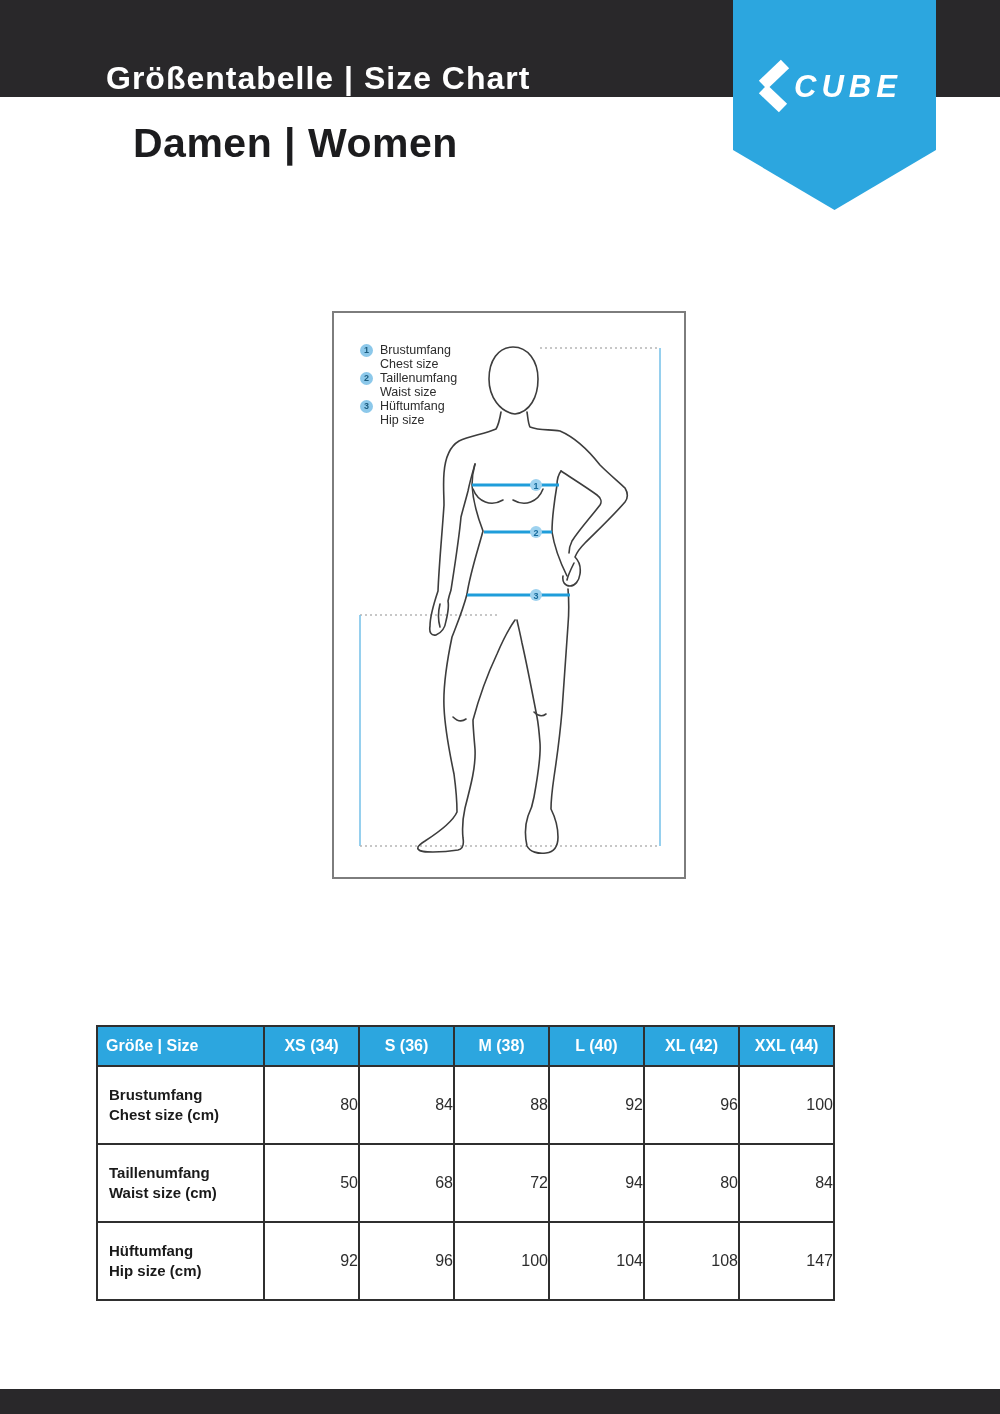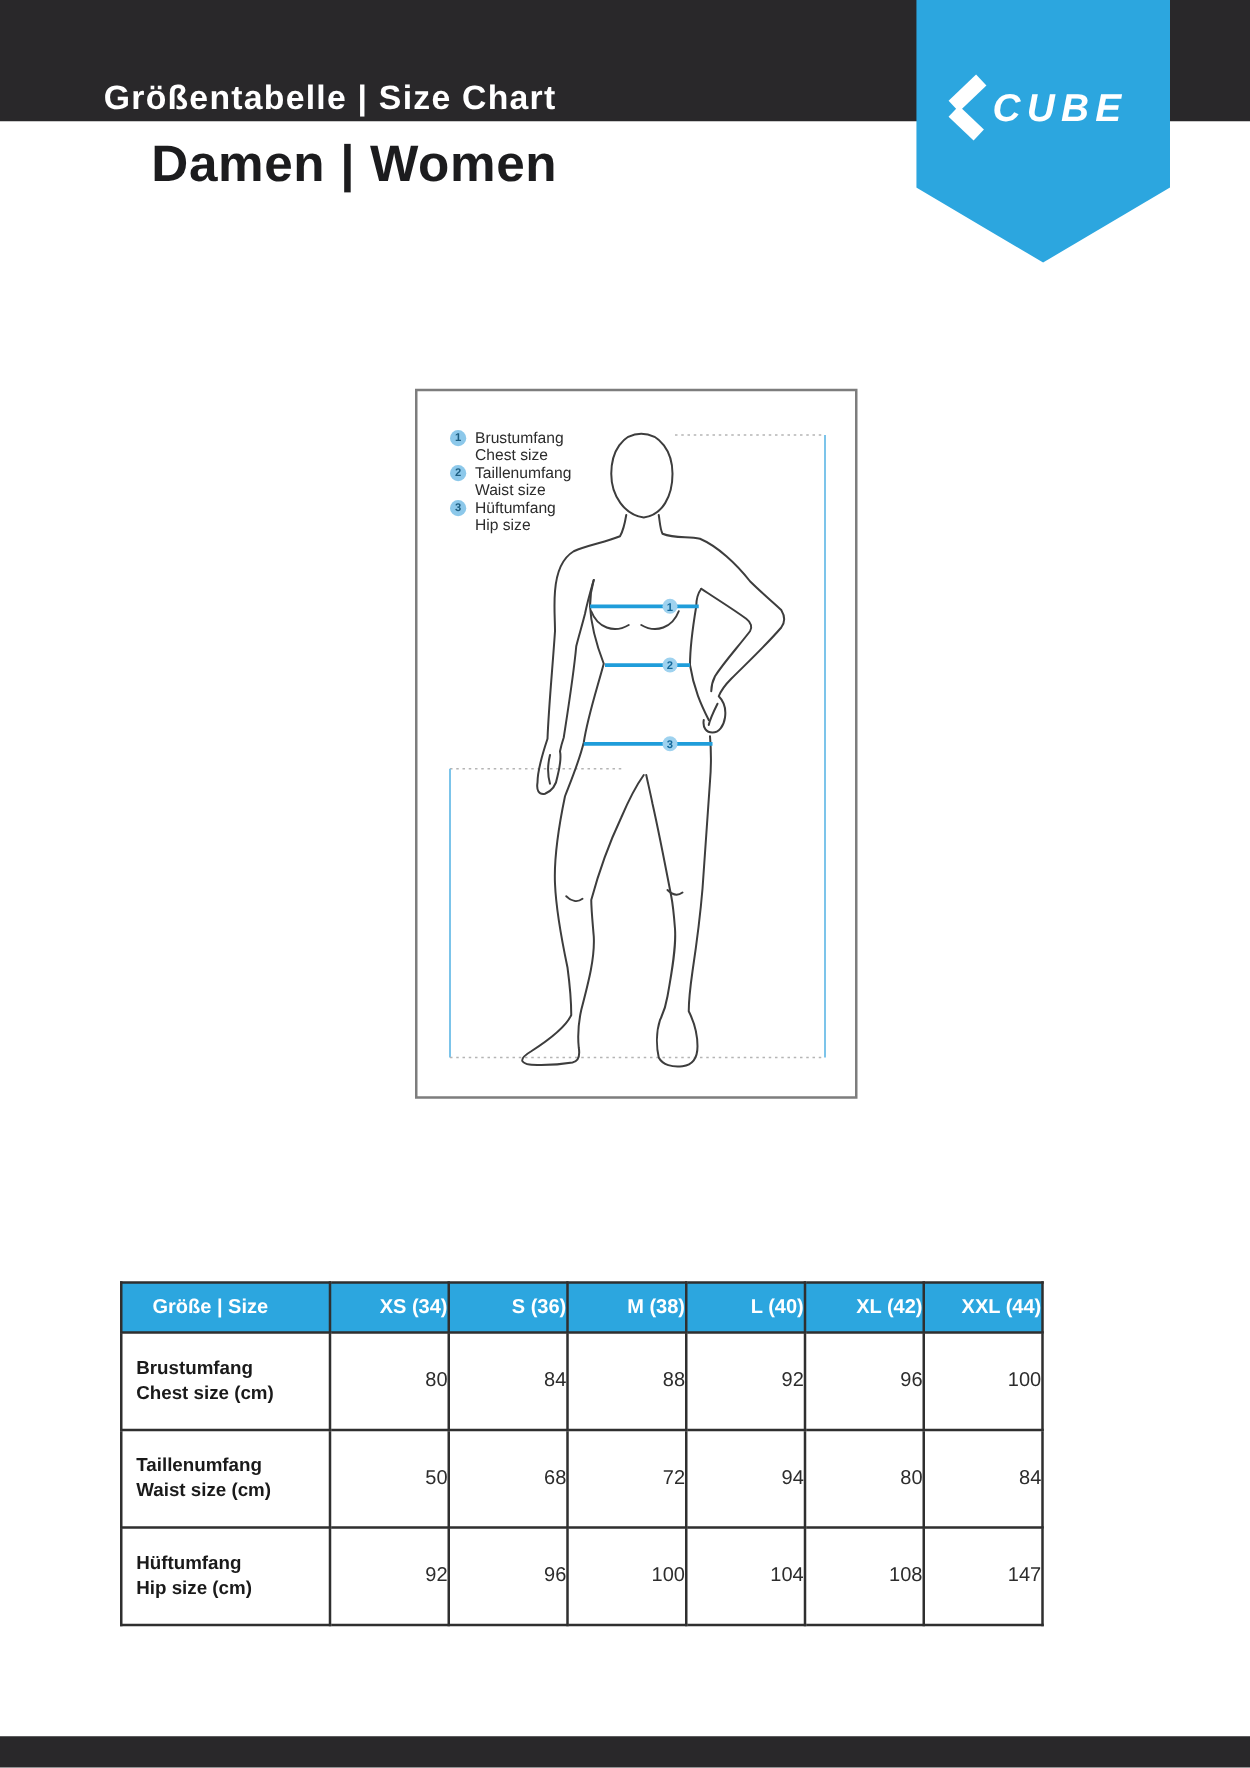--- a/index.html
+++ b/index.html
@@ -5,26 +5,26 @@
   html,body{margin:0;padding:0;}
   body{
     width:1000px;height:1414px;position:relative;background:#ffffff;
     font-family:"Liberation Sans", sans-serif;overflow:hidden;
   }
   .abs{position:absolute;}
   
   .top-band{left:0;top:0;width:1000px;height:97px;background:#29282a;}
   .bottom-band{left:0;top:1389px;width:1000px;height:25px;background:#29282a;}
   .title{
-    left:83px;top:62px;font-size:27px;line-height:33px;font-weight:bold;
+    left:106px;top:62px;font-size:32px;line-height:33px;font-weight:bold;
     color:#ffffff;letter-spacing:1px;white-space:nowrap;margin:0;
   }
   .subtitle{
     left:121px;top:111px;font-size:41px;line-height:40px;font-weight:bold;
-    color:#1c1c1e;letter-spacing:0.5px;white-space:nowrap;margin:0;
+    color:#1c1c1e;letter-spacing:0.5px;white-space:nowrap;margin:12px;
   }
   .ribbon{left:733px;top:0;width:187px;height:212px;}
   
   .diagram{
     left:332px;top:311px;width:350px;height:564px;
     border:2px solid #7d7d7d;background:#ffffff;
   }
   .figure-svg{position:absolute;left:0;top:0;}
   .legend{position:absolute;left:26px;top:30px;}
   .legend-item{display:flex;align-items:flex-start;}
@@ -35,23 +35,23 @@
   }
   .legend-text{font-size:12.5px;line-height:14px;color:#2c2c2c;}
   
   .size-table{
     left:96px;top:1025px;width:737px;border-collapse:collapse;table-layout:fixed;
     border:2px solid #2f2f2f;
   }
   .size-table th,.size-table td{border:2px solid #2f2f2f;padding:0;}
   .size-table th{
     background:#2ca6df;color:#ffffff;font-size:16px;font-weight:bold;
-    height:38px;text-align:right;
-  }
-  .size-table th.first{text-align:left;padding-left:24px;}
+    height:38px;text-align:center;
+  }
+  .size-table th.first{text-align:left;padding-left:8px;}
   .size-table td{height:76px;}
   .size-table td.label{
     font-weight:bold;font-size:15px;line-height:20px;color:#1a1a1a;
     text-align:left;padding-left:11px;
   }
   .size-table td.val{
     font-size:16px;color:#2d2d2d;text-align:right;font-weight:normal;
   }
 </style>
 </head>

